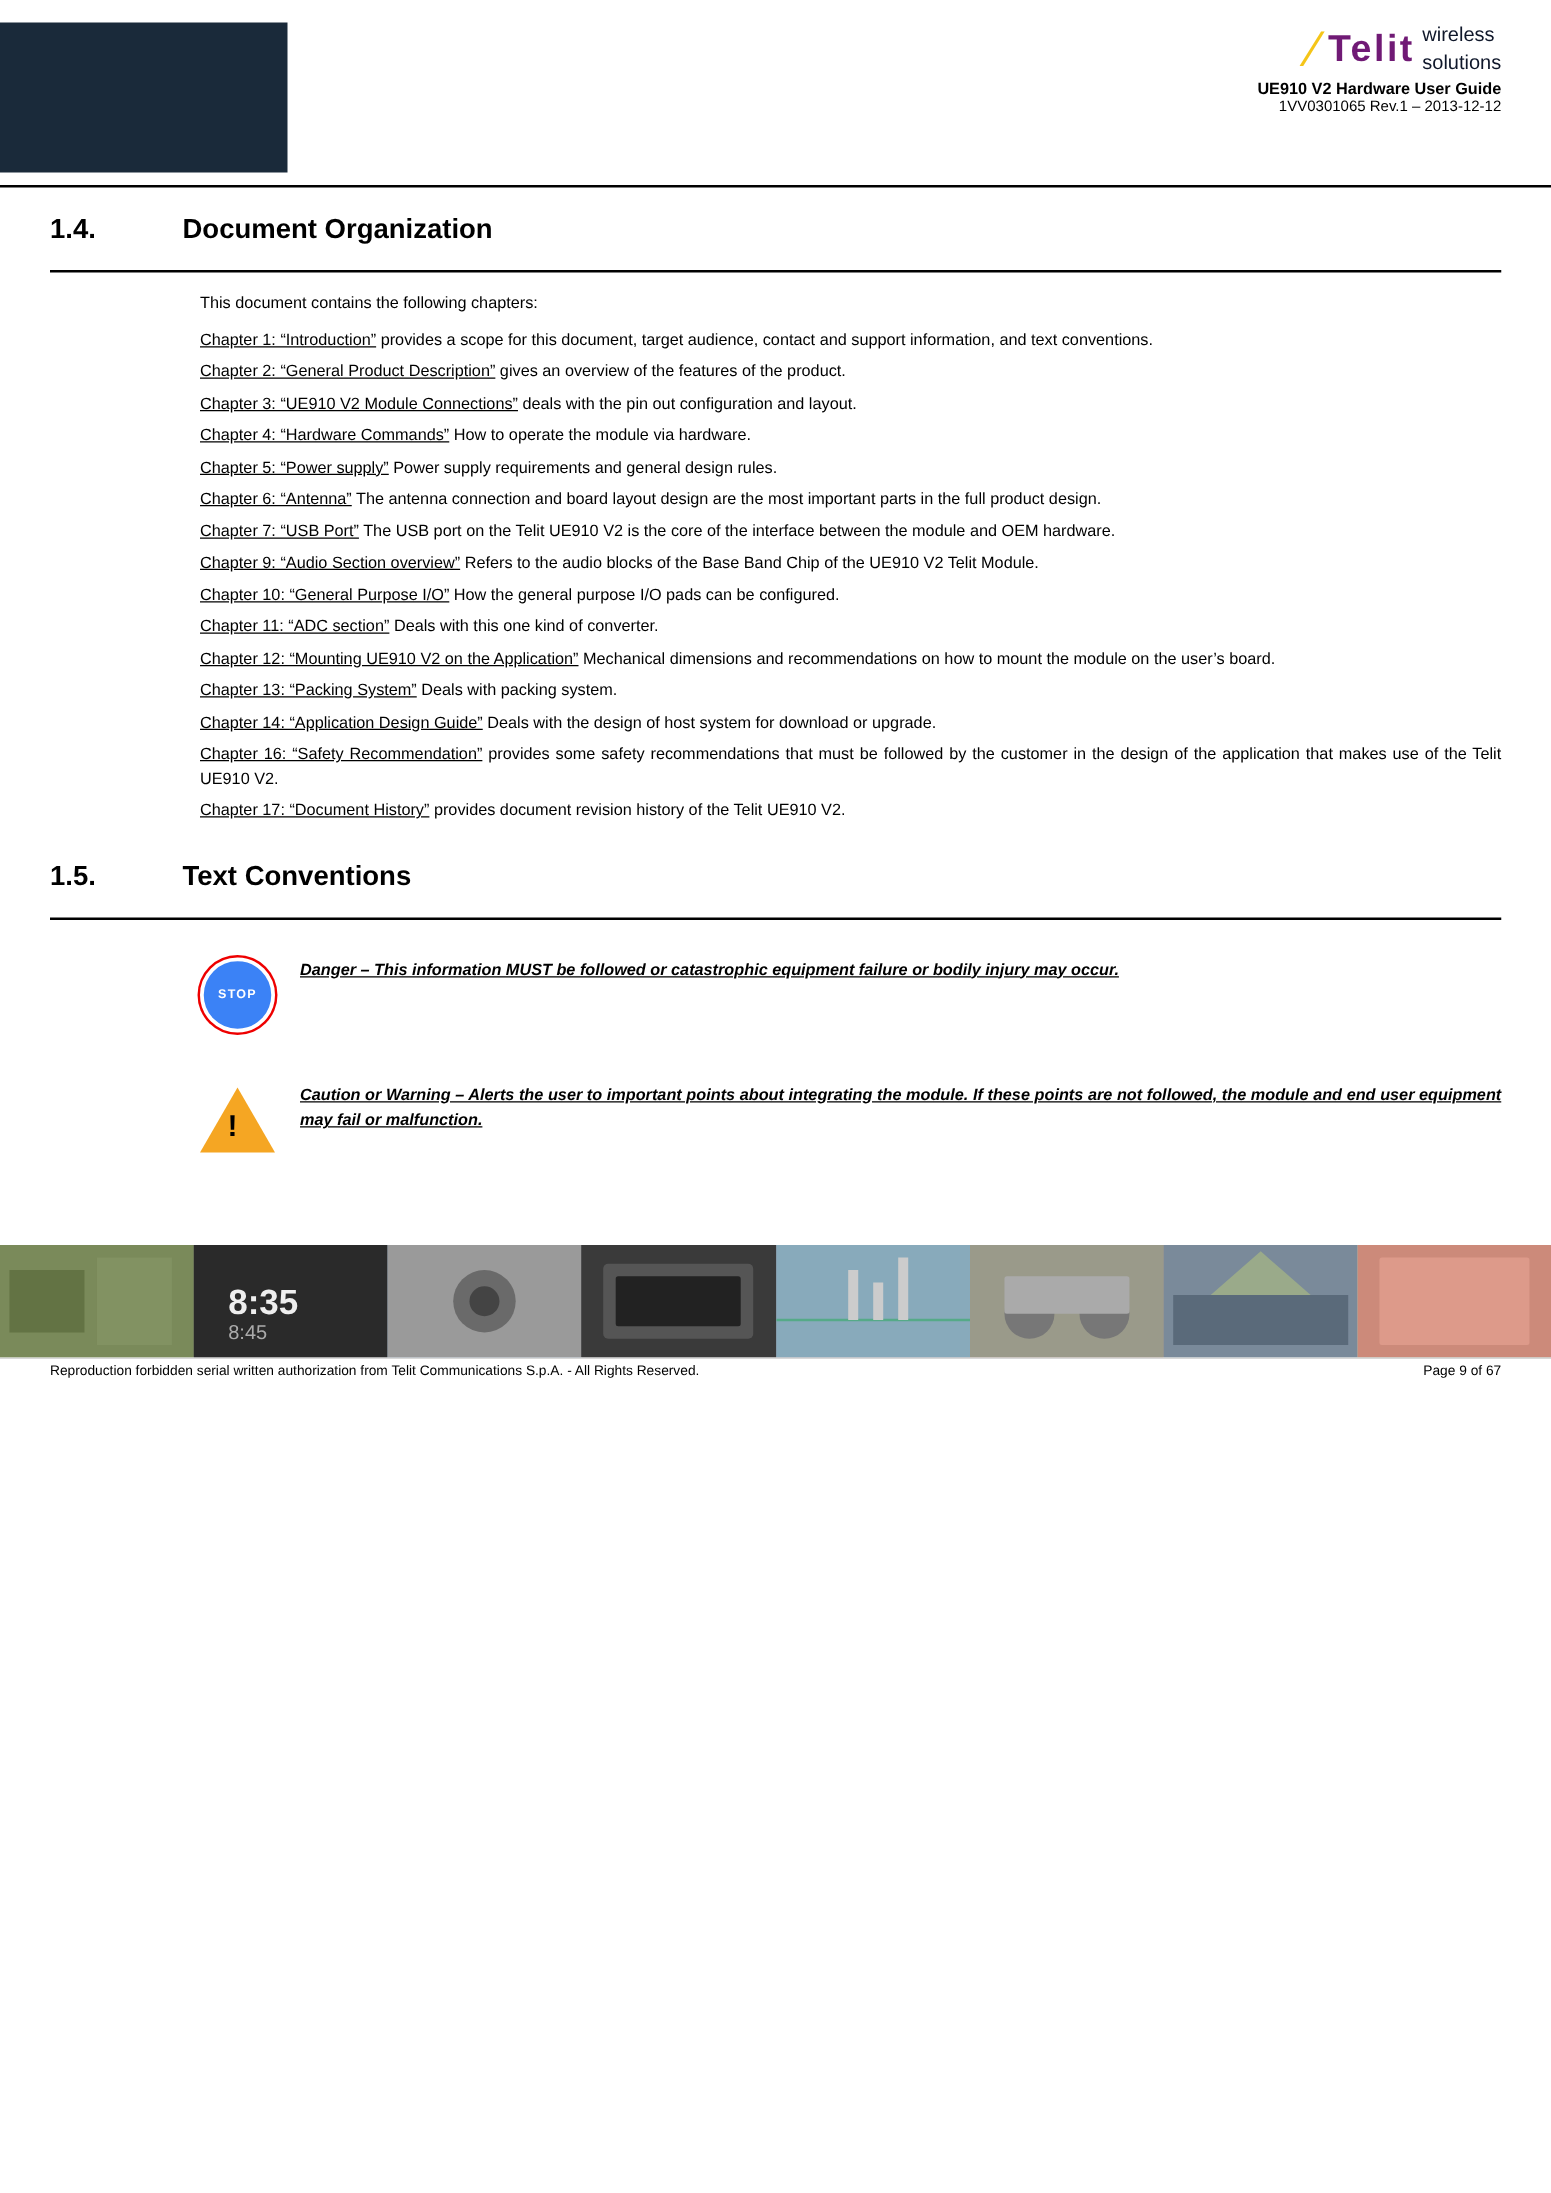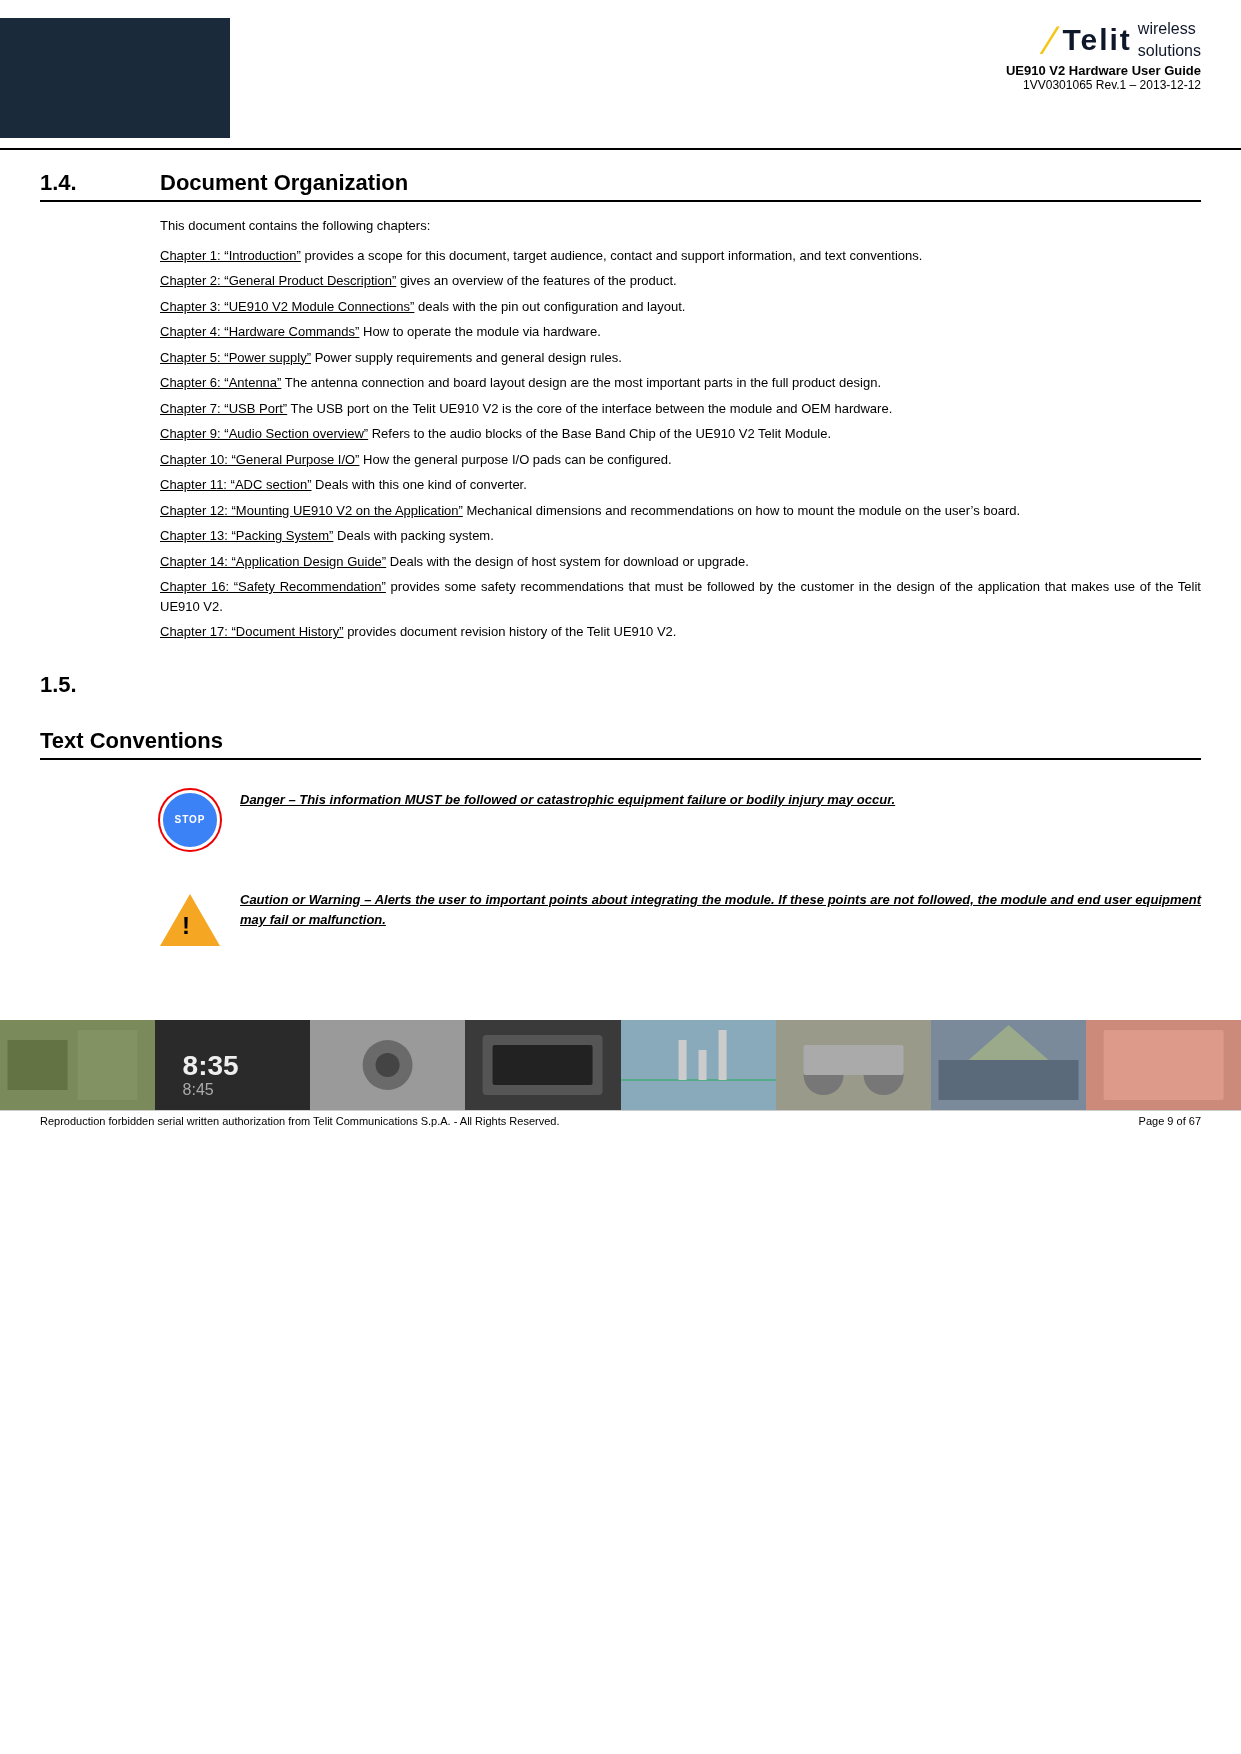--- a/index.html
+++ b/index.html
@@ -44,24 +44,24 @@
 
     
     .content {
       padding: 20px 40px 20px 40px;
     }
 
     
     .section-heading {
       display: flex;
       align-items: baseline;
-      gap: 30px;
+      gap: 16px;
       margin-bottom: 14px;
       border-bottom: 2px solid #000;
-      padding-bottom: 4px;
+      padding-bottom: 20px;
     }
     .section-number {
       font-size: 22px;
       font-weight: bold;
       min-width: 90px;
     }
     .section-title {
       font-size: 22px;
       font-weight: bold;
     }
@@ -83,21 +83,20 @@
     }
 
     .chapter-ref {
       text-decoration: underline;
       font-style: normal;
     }
 
     
     .conventions-section {
       margin-top: 30px;
-      flex-direction: column;
     }
 
     
     .warning-box {
       display: flex;
       align-items: flex-start;
       gap: 20px;
       margin: 20px 0;
       padding: 10px 0;
     }
@@ -195,21 +194,21 @@
 
     
     .telit-logo-container {
       display: flex;
       align-items: center;
       gap: 6px;
     }
     .telit-name {
       font-size: 30px;
       font-weight: 900;
-      color: #0f172a;
+      color: #701a75;
       letter-spacing: 2px;
     }
     .telit-slash-mark {
       color: #f5c518;
       font-size: 40px;
       font-weight: 200;
       line-height: 1;
       margin-right: 2px;
     }
     .wireless-solutions {

